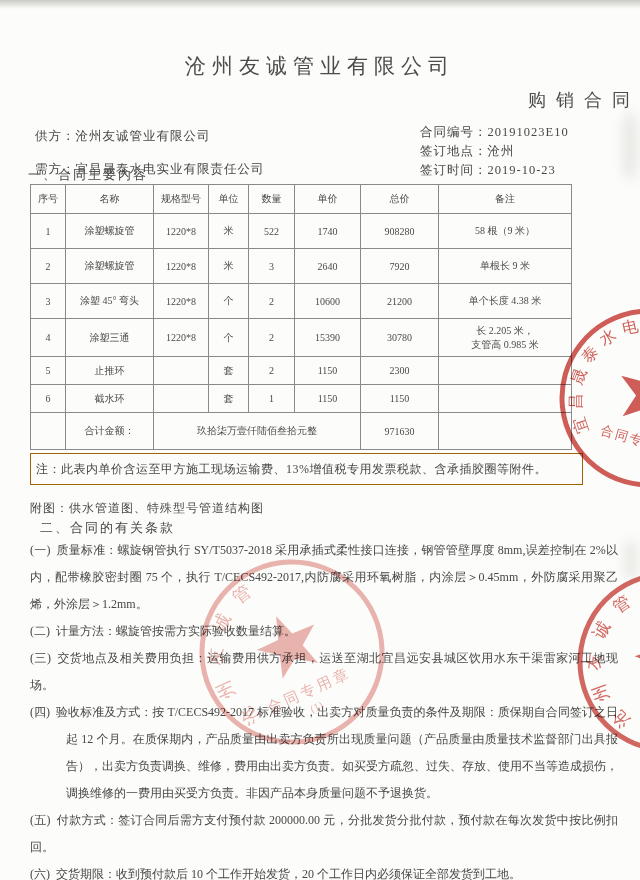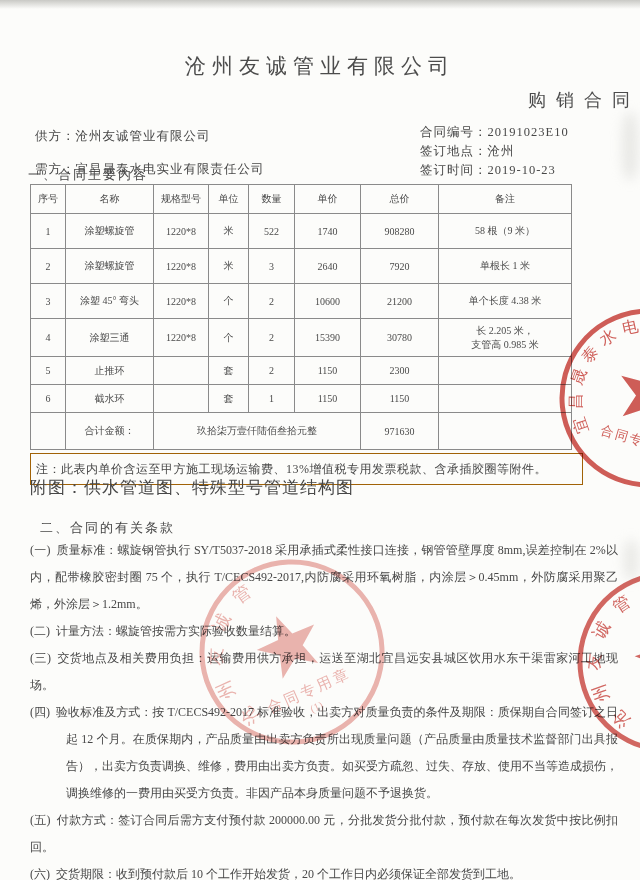--- a/index.html
+++ b/index.html
@@ -23,21 +23,21 @@
     font-size:10px;color:#4a4a4a;table-layout:fixed;
   }
   table.items td,table.items th{
     border:1px solid #8a8a8a;text-align:center;vertical-align:middle;
     font-weight:normal;padding:1px 2px;overflow:hidden;
   }
   td.pre{white-space:pre-line;line-height:1.35;}
   .note-box{position:absolute;left:30px;top:453px;width:541px;height:30px;
     border:1px solid #a16207;font-size:12px;display:flex;align-items:center;
     padding:0 5px;letter-spacing:.5px;white-space:nowrap;}
-  .attachment{position:absolute;left:30px;top:476px;font-size:17px;letter-spacing:1px;font-family:Liberation Serif, serif;}
+  .attachment{position:absolute;left:30px;top:500px;font-size:12px;letter-spacing:1px;font-family:Liberation Serif, serif;}
   .clauses{position:absolute;left:30px;top:537px;width:588px;font-size:12px;
     line-height:27px;text-align:justify;}
   .clause{margin:0;}
   .clause .lbl{margin-right:6px;}
   .clause.hang{padding-left:36px;text-indent:-36px;}
   .stamp{position:absolute;mix-blend-mode:multiply;pointer-events:none;}
 </style>
 </head>
 <body>
 
@@ -91,21 +91,21 @@
       <td class="pre">58 根（9 米）</td>
     </tr>
     <tr style="height:35px">
       <td>2</td>
       <td>涂塑螺旋管</td>
       <td>1220*8</td>
       <td>米</td>
       <td>3</td>
       <td>2640</td>
       <td>7920</td>
-      <td class="pre">单根长 1 米</td>
+      <td class="pre">单根长 9 米</td>
     </tr>
     <tr style="height:35px">
       <td>3</td>
       <td>涂塑 45° 弯头</td>
       <td>1220*8</td>
       <td>个</td>
       <td>2</td>
       <td>10600</td>
       <td>21200</td>
       <td class="pre">单个长度 4.38 米</td>

